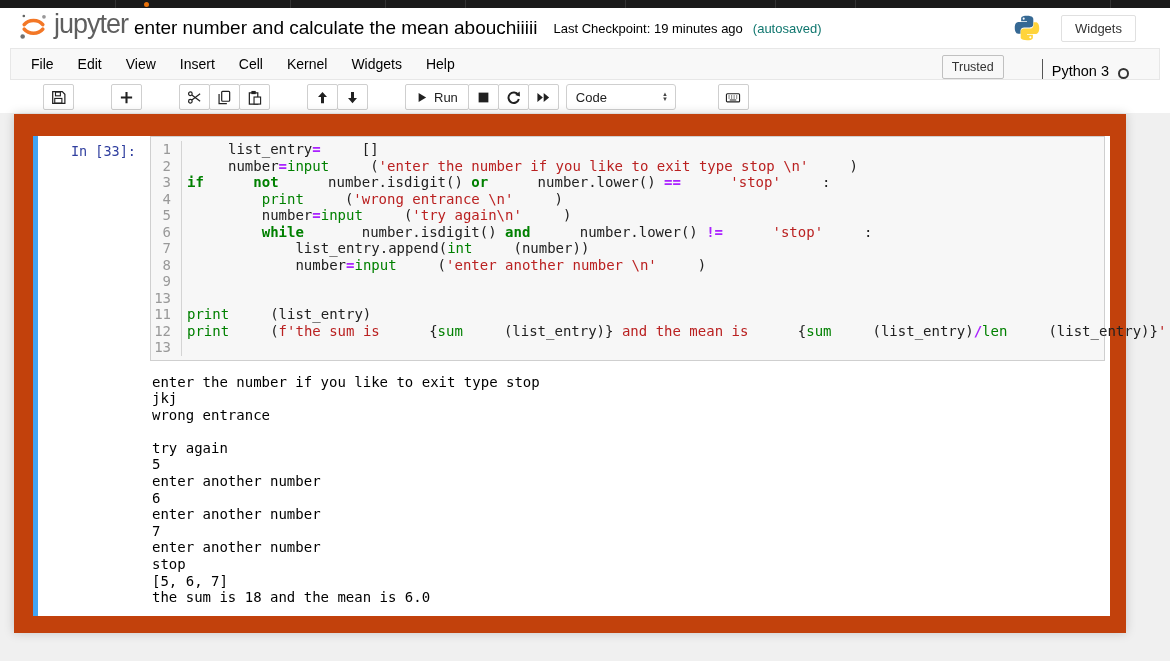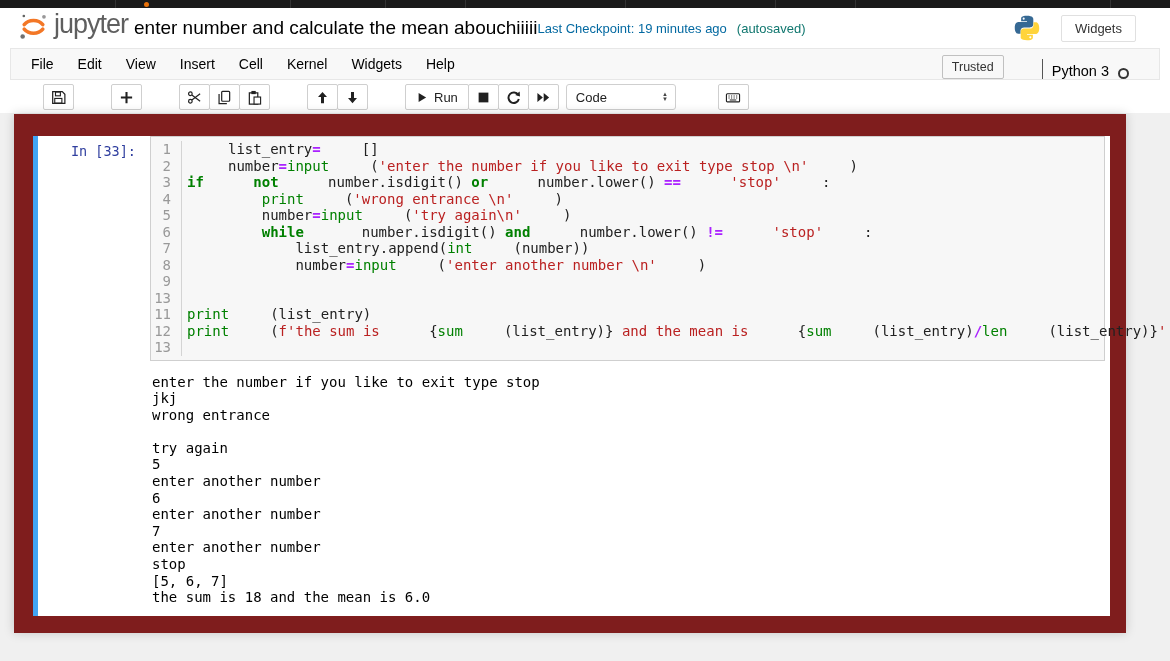--- a/index.html
+++ b/index.html
@@ -13,21 +13,21 @@
   .strip { position:absolute; top:0; left:0; width:1170px; height:8px; background:#1a1a1a; }
   .strip-div { position:absolute; top:0; width:1px; height:8px; background:#333; }
   .favicon-dot { position:absolute; top:2px; left:144px; width:5px; height:5px; border-radius:50%; background:#e8710a; }
 
   
   .header { position:absolute; top:8px; left:0; width:1170px; height:40px; background:#fff; }
   .logo { position:absolute; left:18px; top:3px; display:flex; align-items:center; cursor:pointer; }
   .logo-text { font-size:27px; color:#5f5f5f; letter-spacing:-1px; margin-left:5px; margin-top:-4px; }
   .title-area { position:absolute; left:134px; top:0; height:40px; display:flex; align-items:center; }
   .notebook-title { font-size:19px; color:#000; cursor:pointer; }
-  .checkpoint { font-size:13px; color:#0369a1; margin-left:0; }
+  .checkpoint { font-size:13px; color:#000000; margin-left:16px; }
   .autosaved { font-size:13px; color:#0f766e; margin-left:10px; }
   .python-logo { position:absolute; left:1013px; top:6px; }
   .logout-btn { position:absolute; left:1061px; top:7px; height:27px; padding:0 13px;
     background:#fff; border:1px solid #e0e0e0; border-radius:2px; font-size:13px; color:#333; cursor:pointer;
     font-family:"Liberation Sans", sans-serif; }
 
   
   .menu-row { position:absolute; top:48px; left:0; width:1170px; height:33px; background:#fff; }
   .navbar { position:absolute; left:10px; right:10px; top:0; height:32px; background:#f8f8f8;
     border:1px solid #e7e7e7; border-radius:0; }
@@ -51,21 +51,21 @@
   .run-btn { width:auto; padding:0 10px; font-size:13px; color:#212121;
     font-family:"Liberation Sans", sans-serif; }
   .run-btn svg { margin-right:6px; }
   .cell-type { width:110px; height:26px; border:1px solid #cfcfcf; border-radius:3px; background:#fff;
     display:flex; align-items:center; justify-content:space-between; padding:0 7px 0 9px; font-size:13px;
     color:#212121; margin-right:12px; cursor:pointer; }
   .updown { display:flex; flex-direction:column; font-size:6px; color:#444; line-height:5px; }
 
   
   .page { position:absolute; top:113px; left:0; width:1170px; height:548px; background:#f0f0f0; }
-  .container { position:absolute; left:14px; top:1px; width:1112px; height:519px; background:#7f1d1d;
+  .container { position:absolute; left:14px; top:1px; width:1112px; height:519px; background:#c2410c;
     box-shadow:0 0 10px rgba(0,0,0,0.18); }
 
   .cell { position:absolute; left:19px; top:22px; width:1077px; background:#fff;
     border-left:5px solid #42a5f5; padding-bottom:10px; cursor:pointer; }
   .cell-input { display:flex; }
   .prompt { flex:none; width:112px; text-align:right; padding:7px 14px 0 0;
     font-family:"DejaVu Sans Mono", monospace; font-size:13.5px; color:#303f9f; }
   .codebox { flex:none; width:955px; background:#f7f7f7; border:1px solid #cfcfcf;
     display:flex; padding:4px 0; }
   .gutter { flex:none; width:31px; border-right:1px solid #d4d4d4; text-align:right; padding-right:10px;

